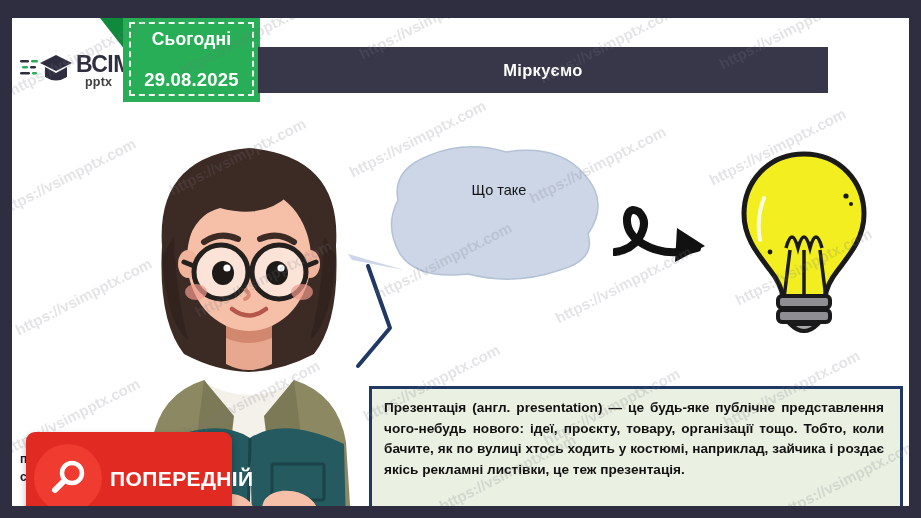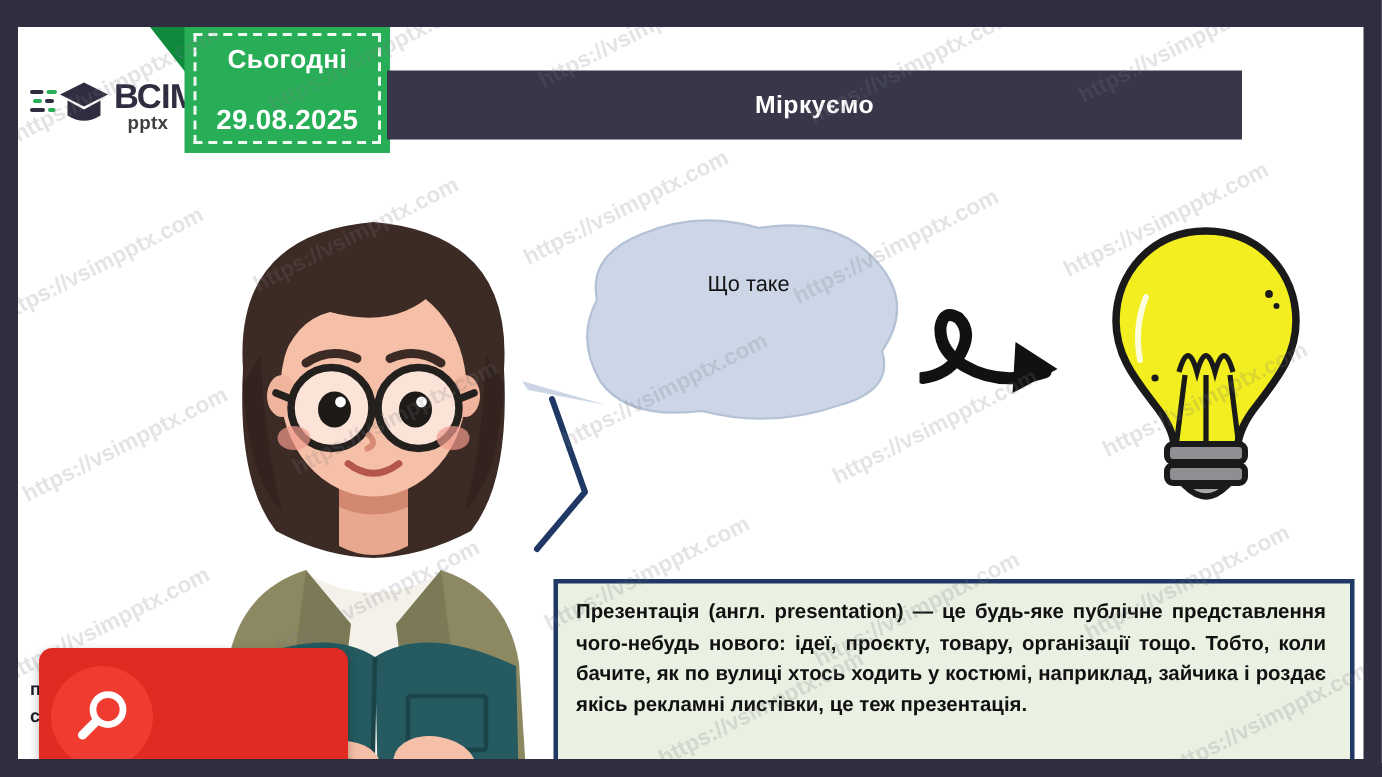--- a/index.html
+++ b/index.html
@@ -358,17 +358,18 @@
     </div>
 
     <div class="badge">
       <div class="badge-circle">
         <svg width="40" height="40" viewBox="0 0 40 40">
           <circle cx="24" cy="15" r="10" fill="none" stroke="#ffffff" stroke-width="4.5"></circle>
           <path d="M16 23 L7 32" stroke="#ffffff" stroke-width="6" stroke-linecap="round"></path>
         </svg>
       </div>
       <div class="badge-text">
+        <span class="badge-line">ПОПЕРЕДНІЙ</span>
       </div>
     </div>
 
   </div>
 </div>
 
 </body></html>

